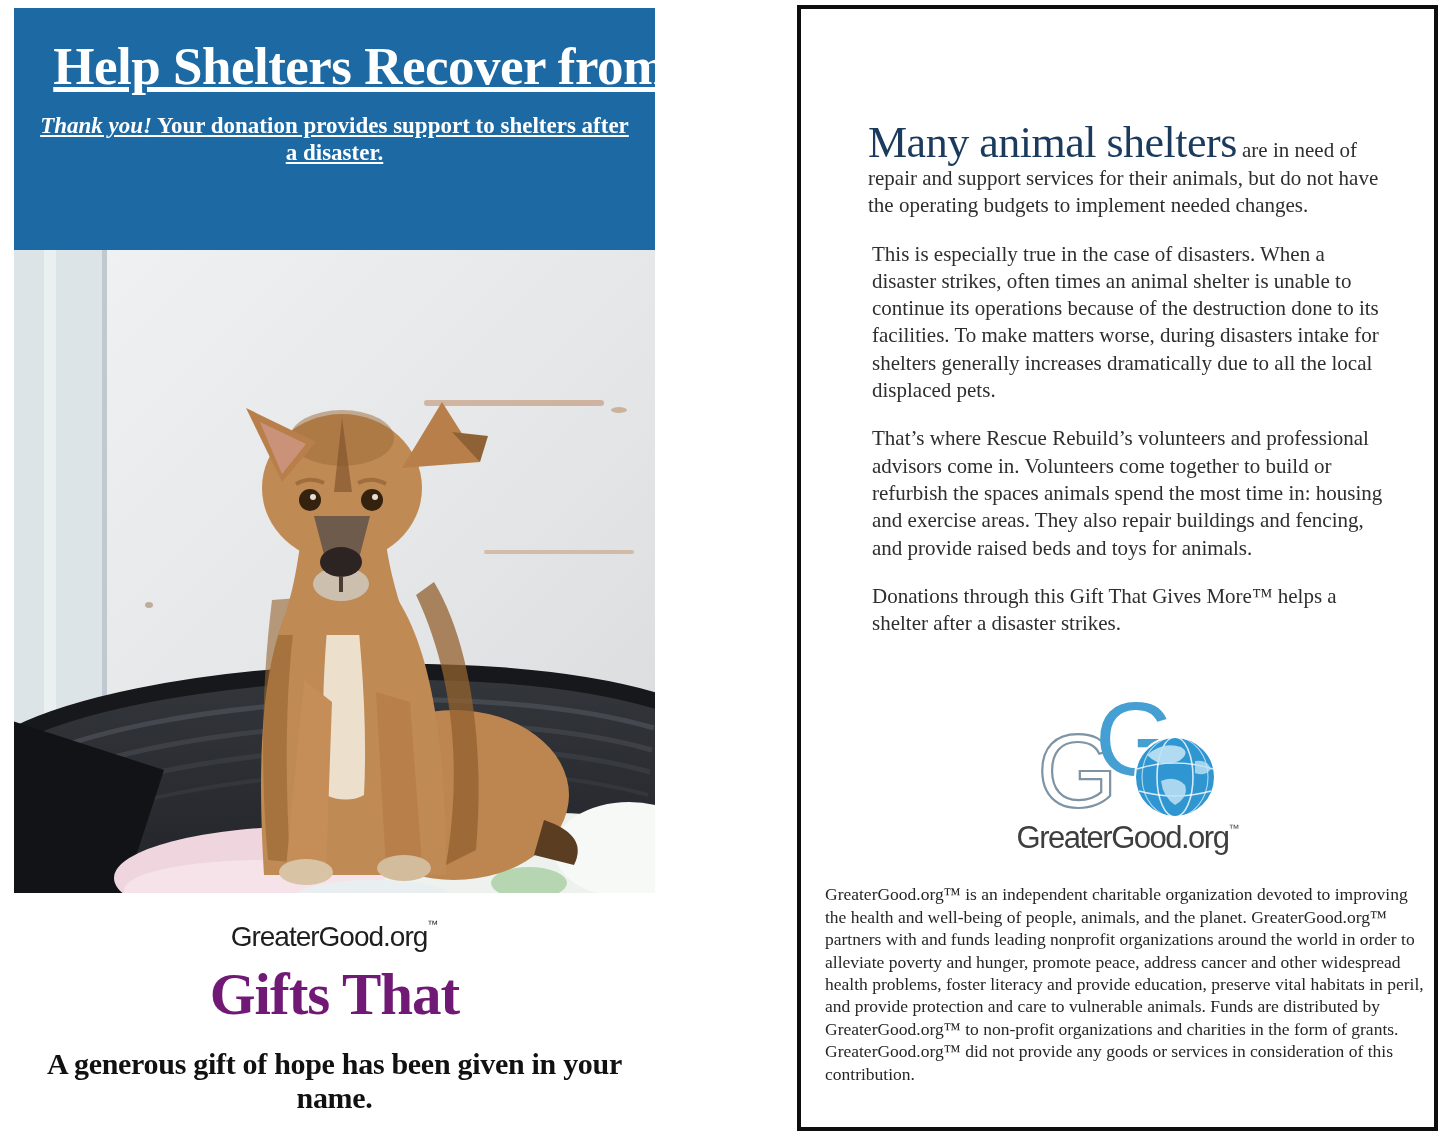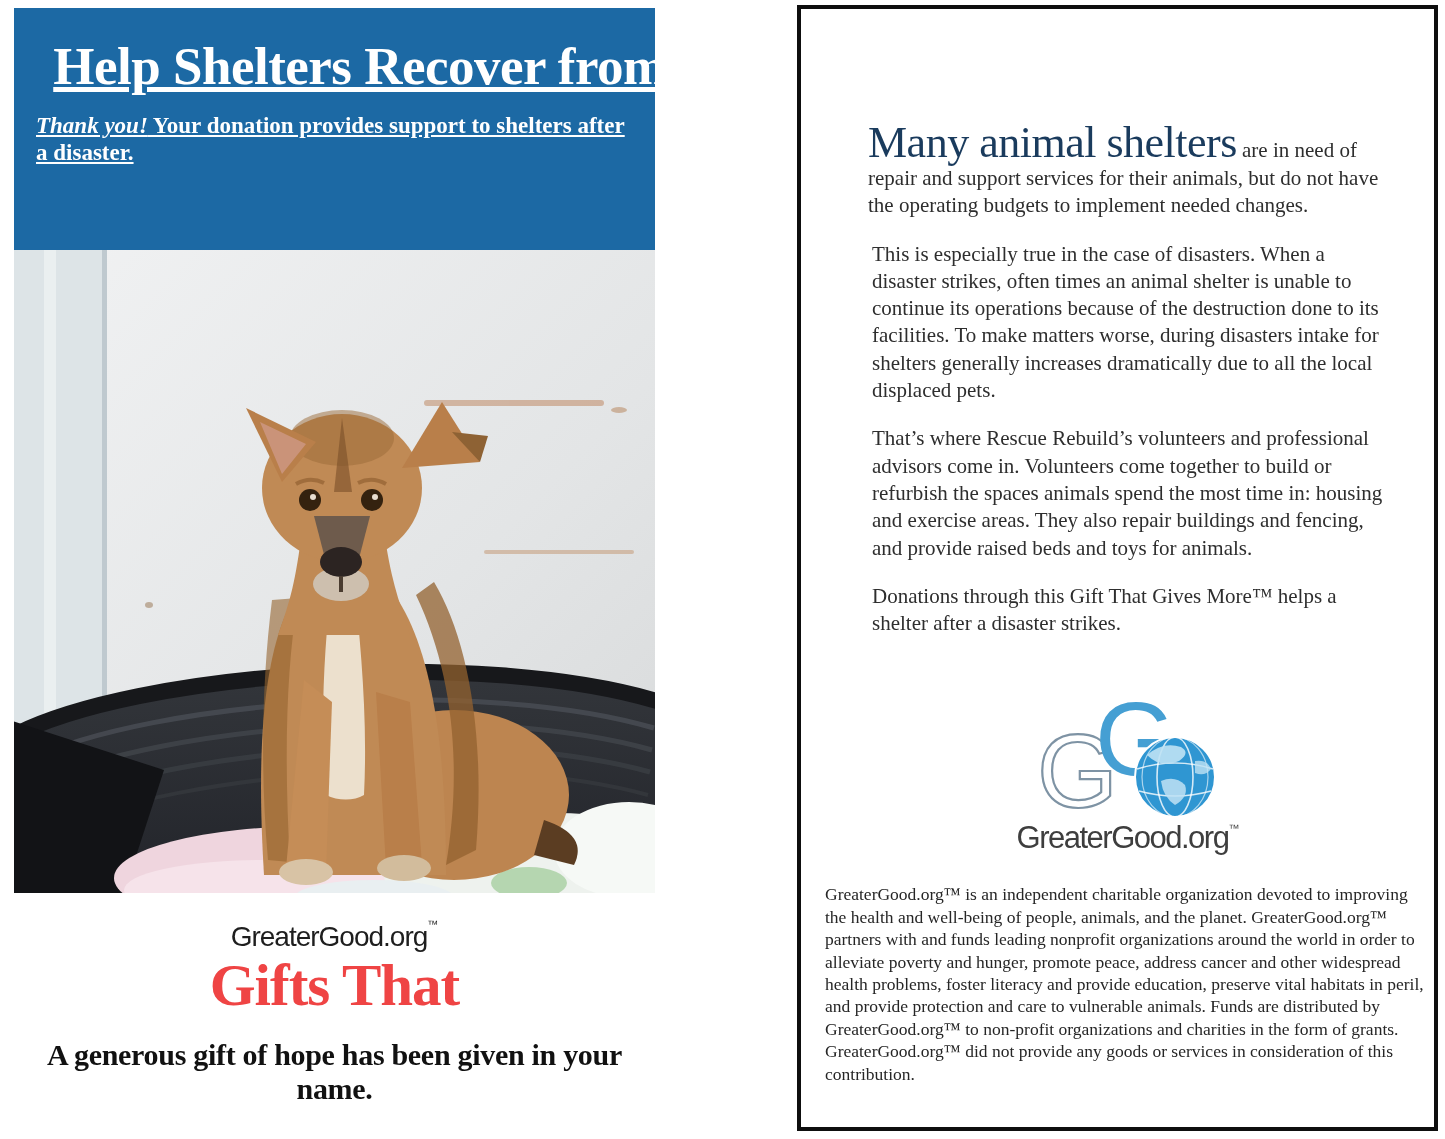--- a/index.html
+++ b/index.html
@@ -11,35 +11,35 @@
   .left-panel{position:absolute;left:14px;top:8px;width:641px;}
   .blue-header{
     background:#1c69a4;height:242px;overflow:hidden;position:relative;color:#fff;text-decoration:underline;
   }
   .card-title{
     font-weight:bold;font-size:53px;line-height:1.08;text-align:center;
     width:680px;margin:30px 0 0 6px;letter-spacing:-0.5px;white-space:nowrap;
   }
   .card-title .line{display:block;}
   .card-subtitle{
-    font-weight:bold;font-size:23px;line-height:1.15;
+    font-weight:bold;font-size:23px;line-height:1.15;text-align:center;
     margin-top:18px;padding:0 22px;
   }
   .card-subtitle .ital{font-style:italic;}
   .photo{position:relative;width:641px;height:643px;overflow:hidden;background:#e6e8e9;}
   .photo svg{display:block;}
   .left-logo-block{text-align:center;margin-top:26px;line-height:1;}
   .gg-small{
     font-family:"Liberation Sans", sans-serif;font-size:28px;color:#1e1e1e;
     letter-spacing:-1px;
   }
   .gg-small sup{font-size:11px;vertical-align:18px;letter-spacing:0;}
   .gifts-logo{
-    color:#ef4444;font-weight:bold;font-size:59px;line-height:0.92;
-    letter-spacing:-1px;margin-top:7px;
+    color:#701a75;font-weight:bold;font-size:59px;line-height:0.92;
+    letter-spacing:-1px;margin-top:16px;
   }
   .gifts-logo sup{font-size:19px;vertical-align:30px;letter-spacing:0;}
   .gift-line{
     font-weight:bold;font-size:30px;color:#111;margin-top:26px;text-align:center;
     letter-spacing:-0.3px;
   }
   
   .right-panel{
     position:absolute;left:797px;top:5px;width:633px;height:1118px;
     border:4px solid #0e0e0e;background:#fff;

